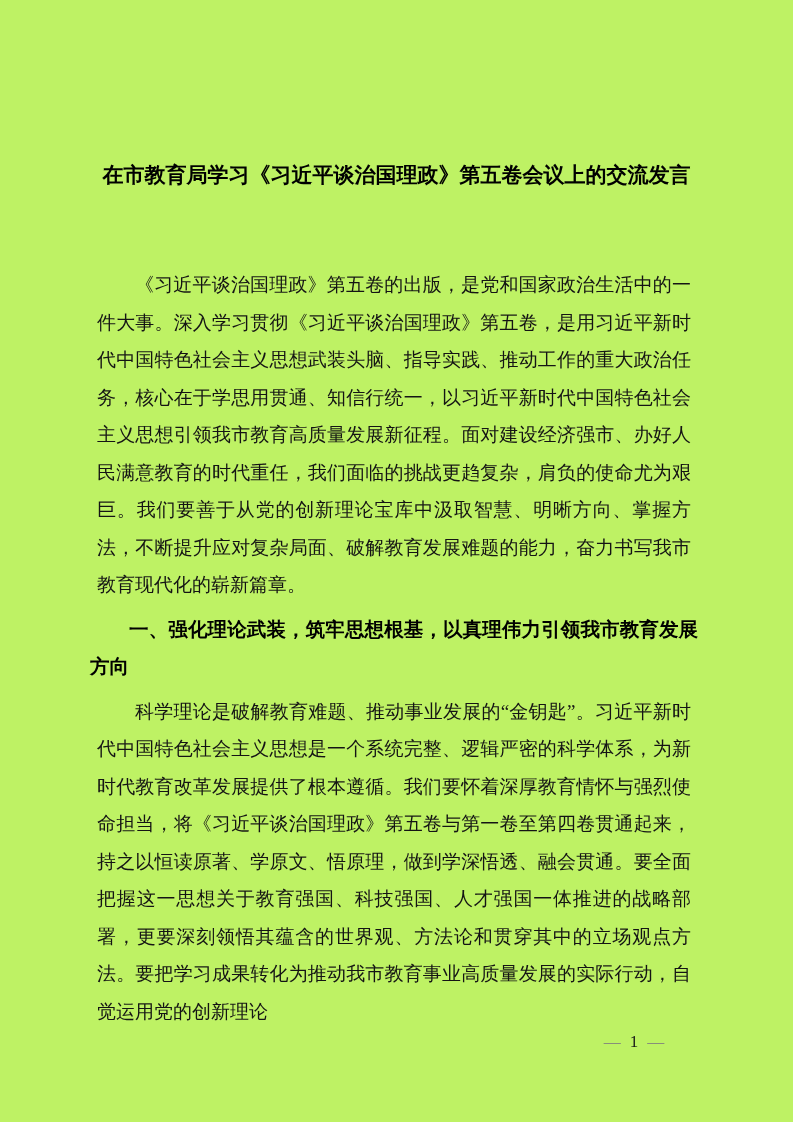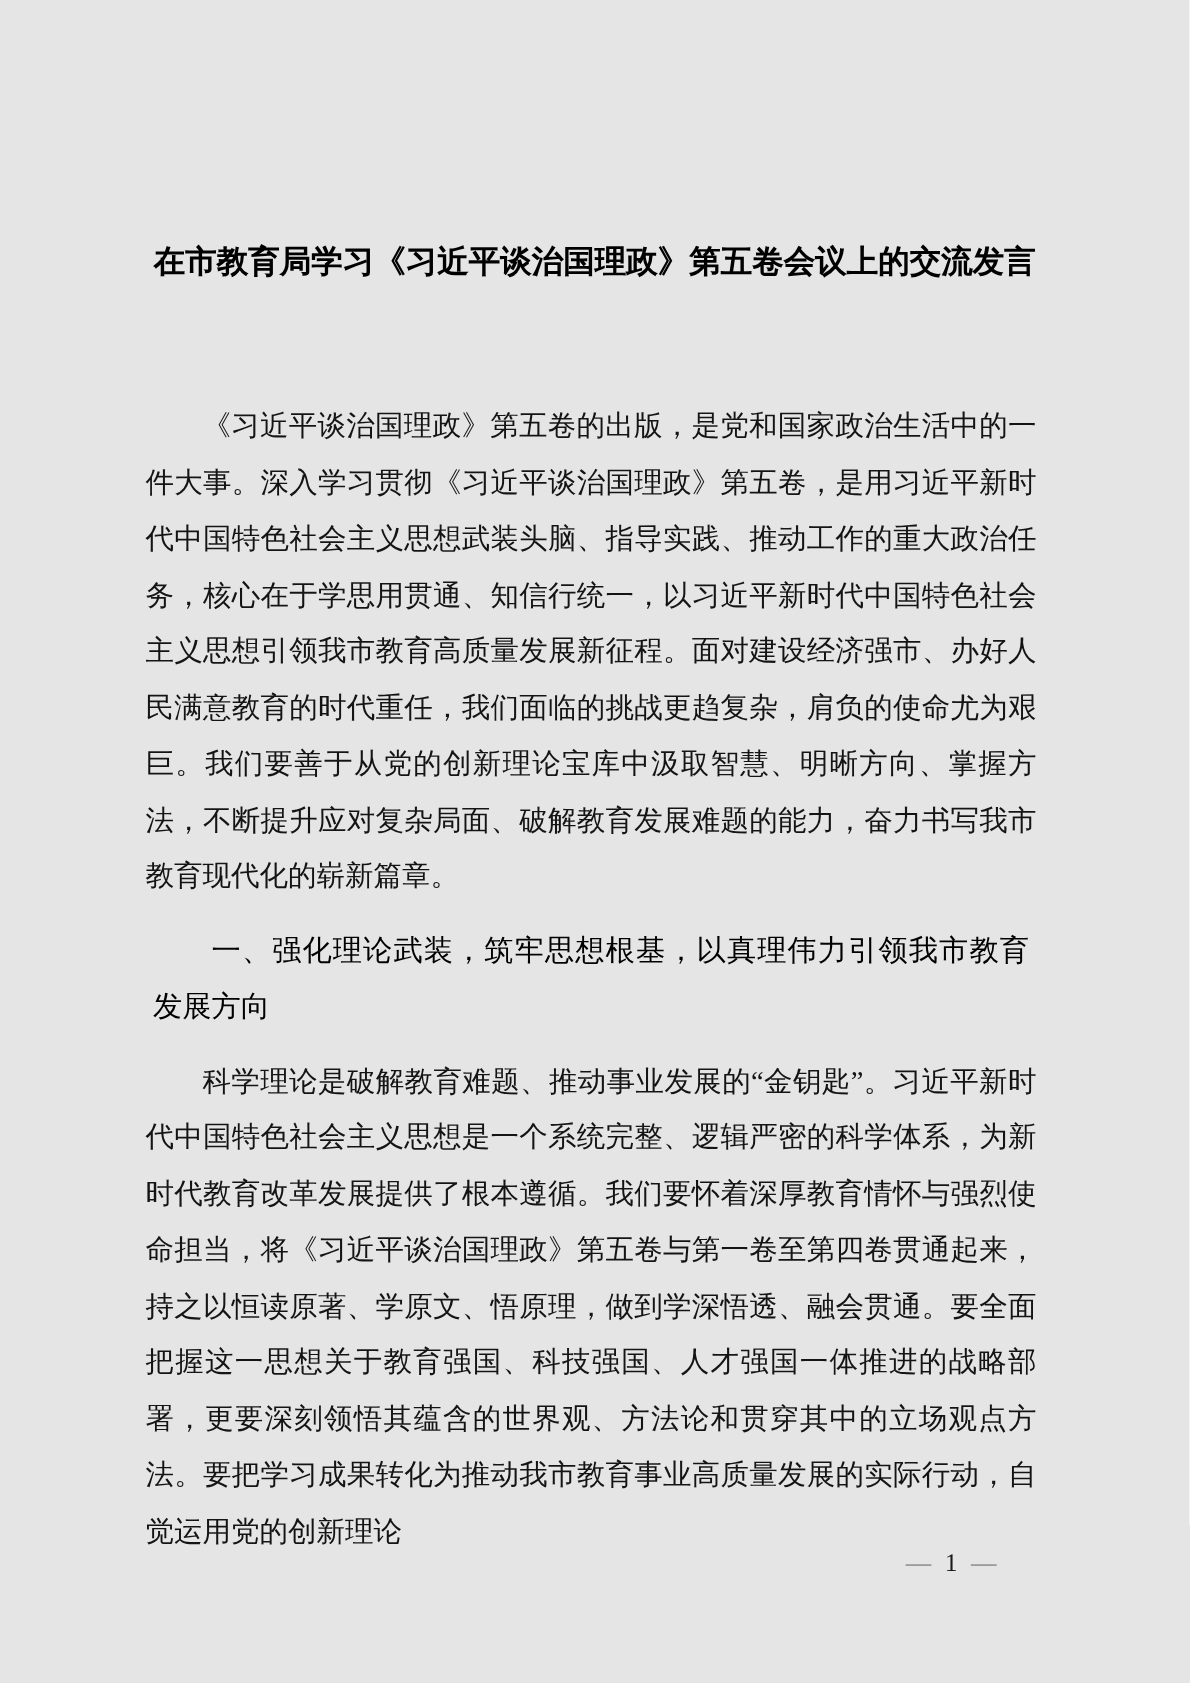--- a/index.html
+++ b/index.html
@@ -4,21 +4,21 @@
 <style>
   html, body {
     margin: 0;
     padding: 0;
     background: #ffffff;
   }
   .page {
     position: relative;
     width: 793px;
     height: 1122px;
-    background: #e5e5e5;
+    background: #bef264;
     font-family: "Liberation Serif", serif;
     color: #1a1a1a;
     overflow: hidden;
     margin: 0 auto;
   }
   .doc-title {
     position: absolute;
     top: 160px;
     left: 88px;
     width: 617px;
@@ -40,24 +40,24 @@
     line-height: 37.5px;
     text-align: justify;
     text-justify: inter-ideograph;
     color: #141414;
   }
   .doc-content p {
     margin: 7px;
     text-indent: 2em;
   }
   .section-heading {
-    margin: 12px;
+    margin: 0;
     text-indent: 2em;
     font-family: "Liberation Sans", sans-serif;
-    font-weight: 400;
+    font-weight: 700;
     font-size: 19.5px;
     line-height: 37.5px;
     color: #000000;
     text-align: justify;
   }
   .page-footer {
     position: absolute;
     top: 1030px;
     left: 534px;
     width: 200px;

